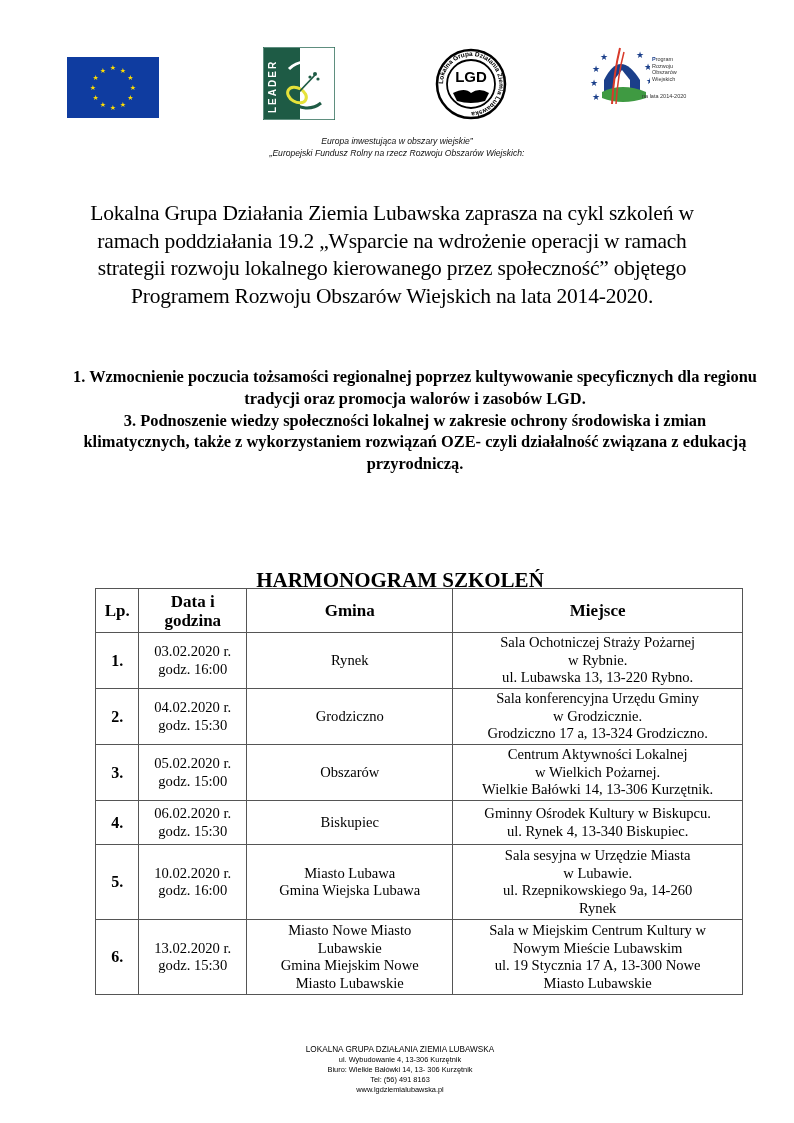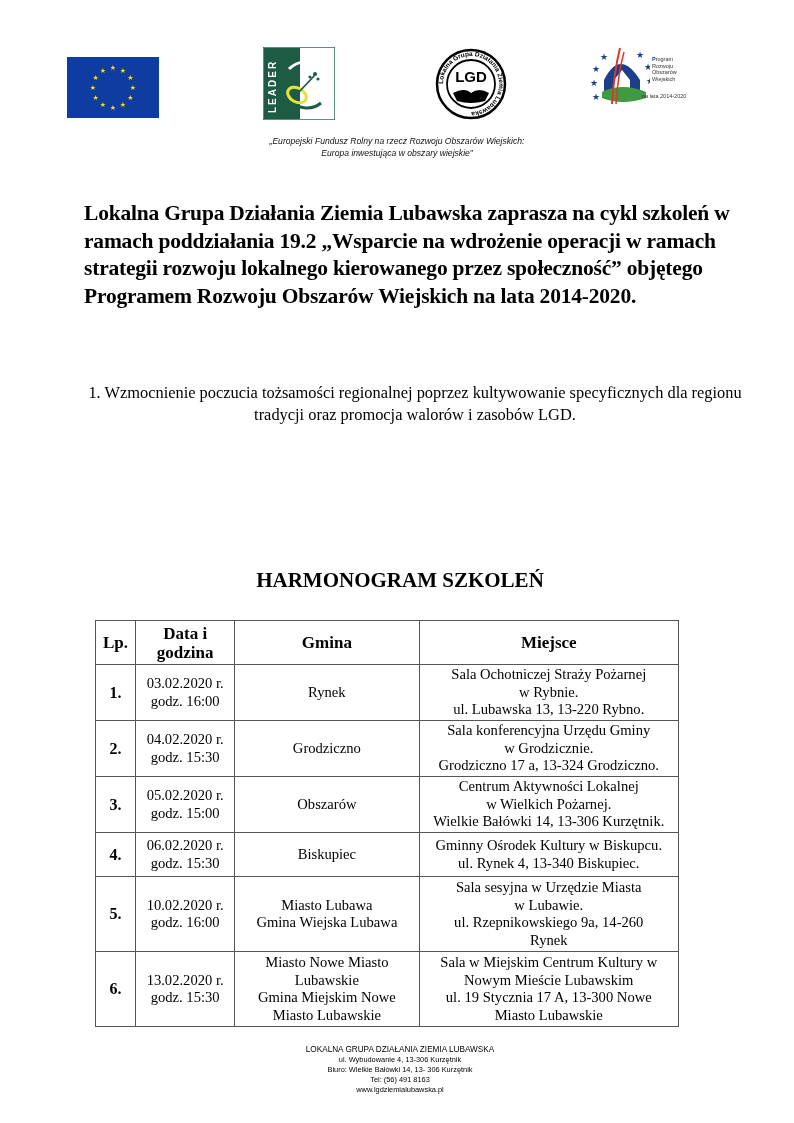--- a/index.html
+++ b/index.html
@@ -8,25 +8,25 @@
   .logos { position:absolute; left:0; top:0; width:794px; height:160px; }
   .eu { left:67px; top:57px; width:92px; height:61px; background:#0f3ca0; }
   .eu svg { width:100%; height:100%; }
   .leader { left:263px; top:47px; width:72px; height:73px; }
   .lgd { left:435px; top:47px; width:72px; height:75px; }
   .prow { left:590px; top:42px; width:110px; height:65px; }
   .prow-text { position:absolute; left:62px; top:14px; font-family:"Liberation Sans", sans-serif; font-size:5.5px; line-height:6.5px; color:#333; }
   .prow-text b { color:#1b3f8a; }
   .prow-years { position:absolute; left:52px; top:51px; font-family:"Liberation Sans", sans-serif; font-size:5.5px; color:#333; white-space:nowrap; }
   .fund { left:0; width:794px; top:135px; text-align:center; font-family:"Liberation Sans", sans-serif; font-style:italic; font-size:8.6px; line-height:12px; color:#111; }
-  .title { left:84px; width:660px; top:200px; text-align:left; font-weight:bold; font-size:21.5px; line-height:27.5px; letter-spacing:-0.2px; }
+  .title { left:62px; width:660px; top:200px; text-align:center; font-weight:normal; font-size:21.5px; line-height:27.5px; letter-spacing:-0.2px; }
   .goals { left:70px; width:690px; top:366px; text-align:center; font-size:16.4px; line-height:21.8px; }
-  .goals p { margin:16px; }
+  .goals p { margin:0;font-weight:bold; }
   .harm { left:0; width:800px; top:568px; text-align:center; font-weight:bold; font-size:21px; }
-  table.sched { position:absolute; left:95px; top:620px; width:584px; border-collapse:collapse; font-size:14.6px; }
+  table.sched { position:absolute; left:95px; top:588px; width:648px; border-collapse:collapse; font-size:14.6px; }
   table.sched th, table.sched td { border:1.4px solid #555; text-align:center; vertical-align:middle; padding:0 2px; line-height:17.5px; }
   table.sched th { font-weight:bold; font-size:17px; line-height:19px; height:43px; }
   table.sched td.lp { font-weight:bold; font-size:16px; }
   .footer { left:0; width:800px; top:1045px; text-align:center; font-family:"Liberation Sans", sans-serif; font-size:7.4px; line-height:10px; }
   .footer .org { font-size:8.2px; }
 </style>
 </head>
 <body>
 
 <div class="logos">
@@ -95,29 +95,30 @@
     <div class="prow-text">
       <div><b>P</b><span>rogram</span></div>
       <div>Rozwoju</div>
       <div>Obszarów</div>
       <div>Wiejskich</div>
     </div>
     <div class="prow-years">na lata 2014-2020</div>
   </div>
 
   <div class="abs fund">
+    <div>Europa inwestująca w obszary wiejskie”</div>
     <div>„Europejski Fundusz Rolny na rzecz Rozwoju Obszarów Wiejskich:</div>
-    <div>Europa inwestująca w obszary wiejskie”</div>
   </div>
 </div>
 
 <div class="abs title">Lokalna Grupa Działania Ziemia Lubawska zaprasza na cykl szkoleń w ramach poddziałania 19.2 „Wsparcie na wdrożenie operacji w ramach strategii rozwoju lokalnego kierowanego przez społeczność” objętego Programem Rozwoju Obszarów Wiejskich na lata 2014-2020.</div>
 
 <div class="abs goals">
   <p>1.  Wzmocnienie poczucia tożsamości regionalnej poprzez kultywowanie specyficznych dla regionu tradycji oraz promocja walorów i zasobów LGD.</p>
+  <p>3. Podnoszenie wiedzy społeczności lokalnej w zakresie ochrony środowiska i zmian klimatycznych, także z wykorzystaniem rozwiązań OZE- czyli działalność związana z edukacją przyrodniczą.</p>
 </div>
 
 <div class="abs harm">HARMONOGRAM SZKOLEŃ</div>
 
 <table class="sched">
   <colgroup>
       <col style="width:41px">
       <col style="width:102px">
       <col style="width:195px">
       <col style="width:274px">

